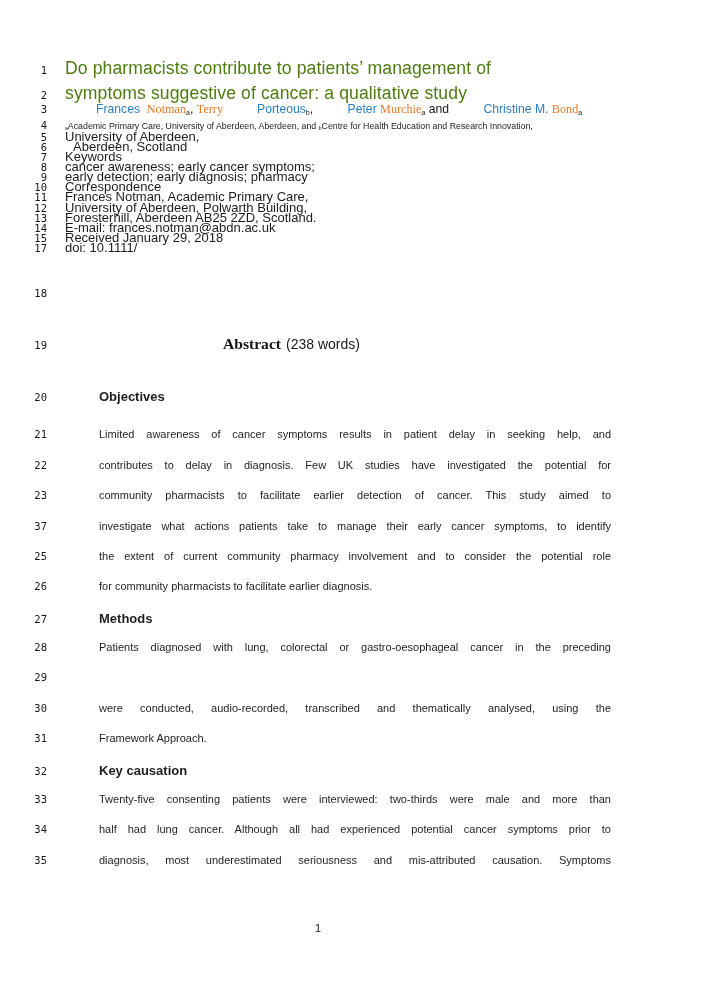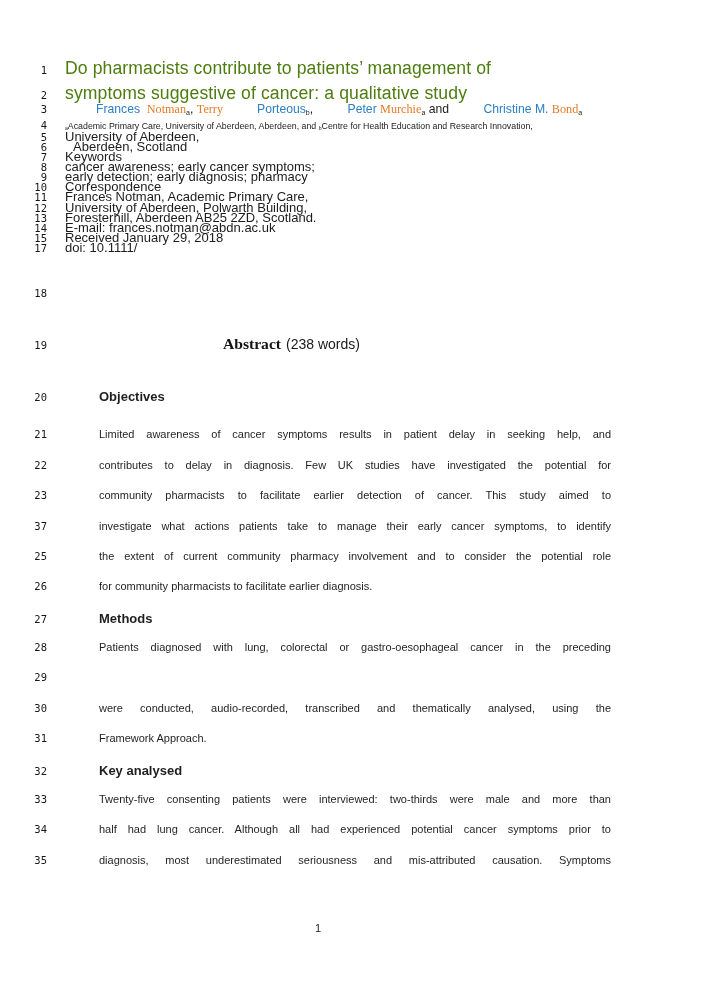--- a/index.html
+++ b/index.html
@@ -218,21 +218,21 @@
         <div class="bc v-just">were conducted, audio-recorded, transcribed and thematically analysed, using the</div>
       </div>
 
       <div class="row body-row v-line">
         <span class="num">31</span>
         <div class="bc v-left">Framework Approach.</div>
       </div>
 
       <div class="row body-row v-heading">
         <span class="num">32</span>
-        <div class="bc">Key analysed</div>
+        <div class="bc">Key causation</div>
       </div>
 
       <div class="row body-row v-line">
         <span class="num">33</span>
         <div class="bc v-just">Twenty-five consenting patients were interviewed: two-thirds were male and more than</div>
       </div>
 
       <div class="row body-row v-line">
         <span class="num">34</span>
         <div class="bc v-just">half had lung cancer. Although all had experienced potential cancer symptoms prior to</div>

